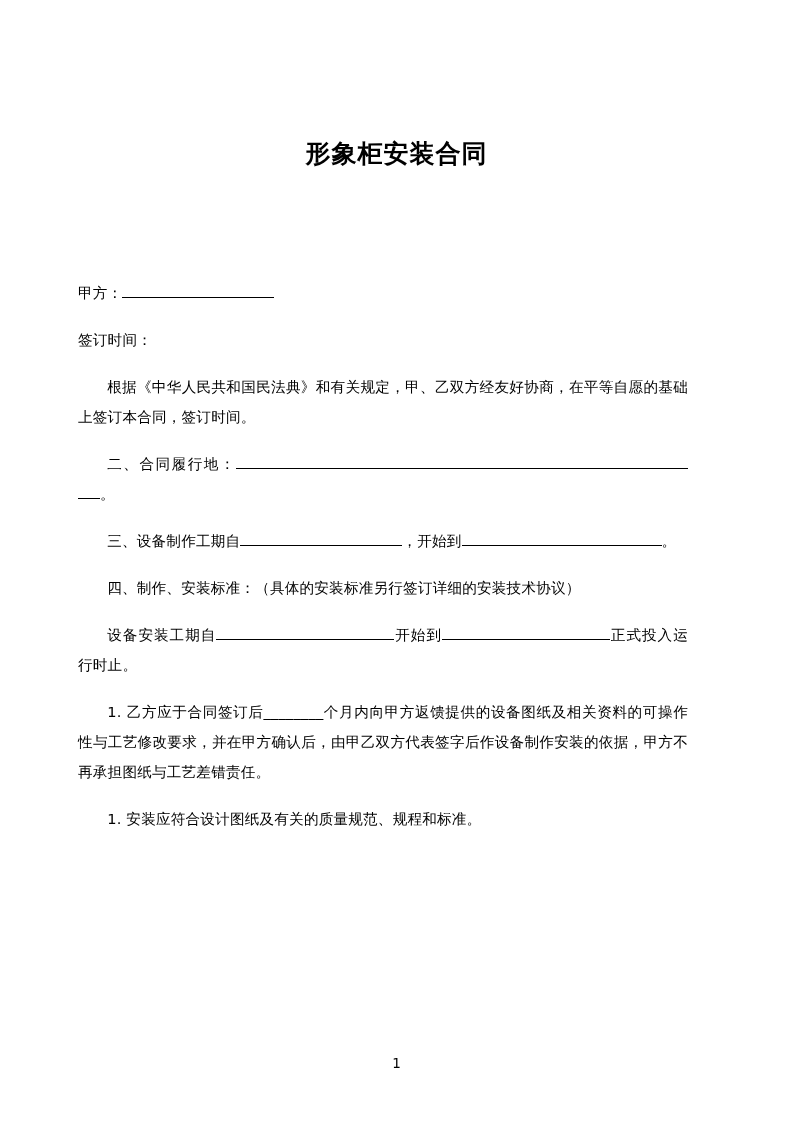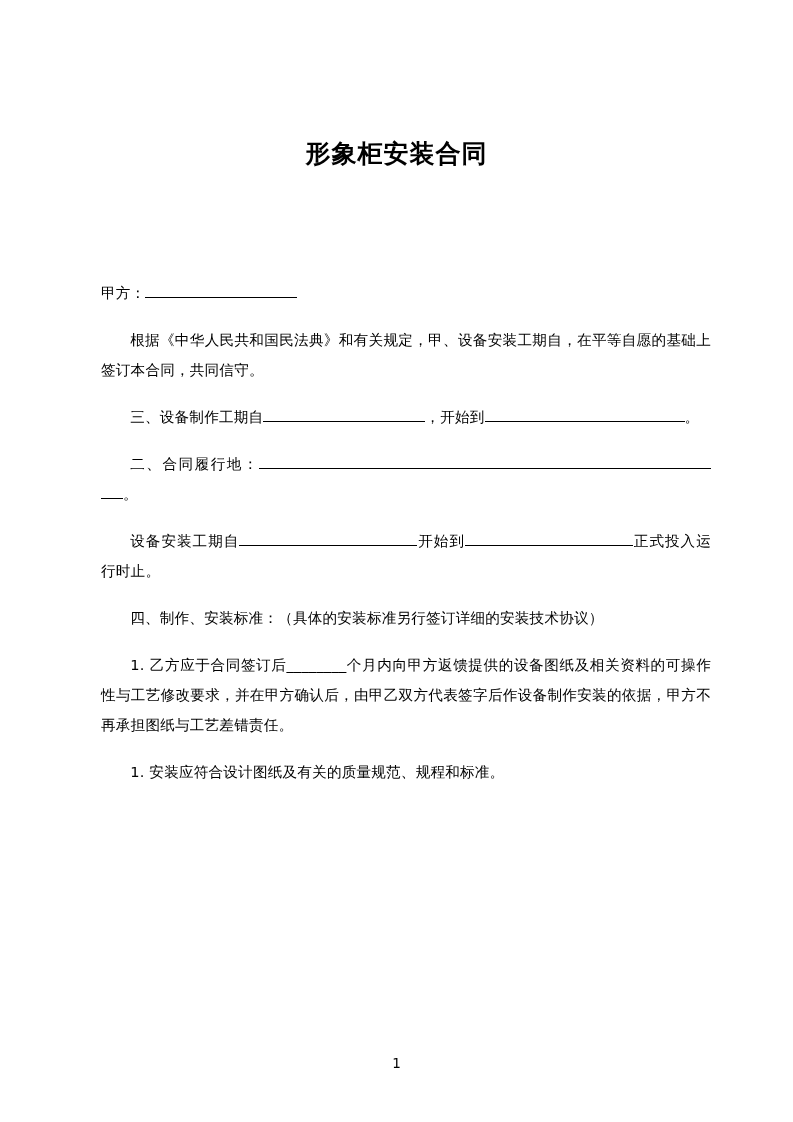--- a/index.html
+++ b/index.html
@@ -27,21 +27,21 @@
     width: 793px;
     text-align: center;
     font-size: 25px;
     font-weight: bold;
     letter-spacing: 1px;
     line-height: 1.4;
   }
   .body-area {
     position: absolute;
     top: 278px;
-    left: 101px;
+    left: 78px;
     width: 610px;
   }
   .para {
     font-size: 14.6px;
     line-height: 30px;
     margin: 0 0 17px 0;
     text-align: justify;
     letter-spacing: 0.2px;
     word-break: break-all;
   }
@@ -71,36 +71,39 @@
 
   <div class="doc-title">形象柜安装合同</div>
 
   <div class="body-area">
 
     <p class="para">
       <span>甲方：</span><span class="fill u-short"></span>
     </p>
 
 
+    <p class="para">
+      <span>签订时间：</span>
+    </p>
 
-    <p class="para indent">根据《中华人民共和国民法典》和有关规定，甲、设备安装工期自，在平等自愿的基础上签订本合同，共同信守。</p>
-
-    <p class="para indent">
-      <span>三、设备制作工期自</span><span class="fill" style="width:162px"></span><span>，开始到</span><span class="fill" style="width:152px"></span><span class="fill" style="width:48px"></span><span>。</span>
-    </p>
+    <p class="para indent">根据《中华人民共和国民法典》和有关规定，甲、乙双方经友好协商，在平等自愿的基础上签订本合同，签订时间。</p>
 
     <p class="para indent">
       <span>二、合同履行地：</span><span class="fill" style="width:452px"></span><span class="fill" style="width:22px"></span><span>。</span>
     </p>
 
     <p class="para indent">
-      <span>设备安装工期自</span><span class="fill" style="width:178px"></span><span>开始到</span><span class="fill" style="width:168px"></span><span>正式投入运行时止。</span>
+      <span>三、设备制作工期自</span><span class="fill" style="width:162px"></span><span>，开始到</span><span class="fill" style="width:152px"></span><span class="fill" style="width:48px"></span><span>。</span>
     </p>
 
     <p class="para indent">四、制作、安装标准：（具体的安装标准另行签订详细的安装技术协议）</p>
+
+    <p class="para indent">
+      <span>设备安装工期自</span><span class="fill" style="width:178px"></span><span>开始到</span><span class="fill" style="width:168px"></span><span>正式投入运行时止。</span>
+    </p>
 
     <p class="para indent">1. 乙方应于合同签订后________个月内向甲方返馈提供的设备图纸及相关资料的可操作性与工艺修改要求，并在甲方确认后，由甲乙双方代表签字后作设备制作安装的依据，甲方不再承担图纸与工艺差错责任。</p>
 
     <p class="para indent">1. 安装应符合设计图纸及有关的质量规范、规程和标准。</p>
 
   </div>
 
   <div class="page-number">1</div>
 
 </div>

